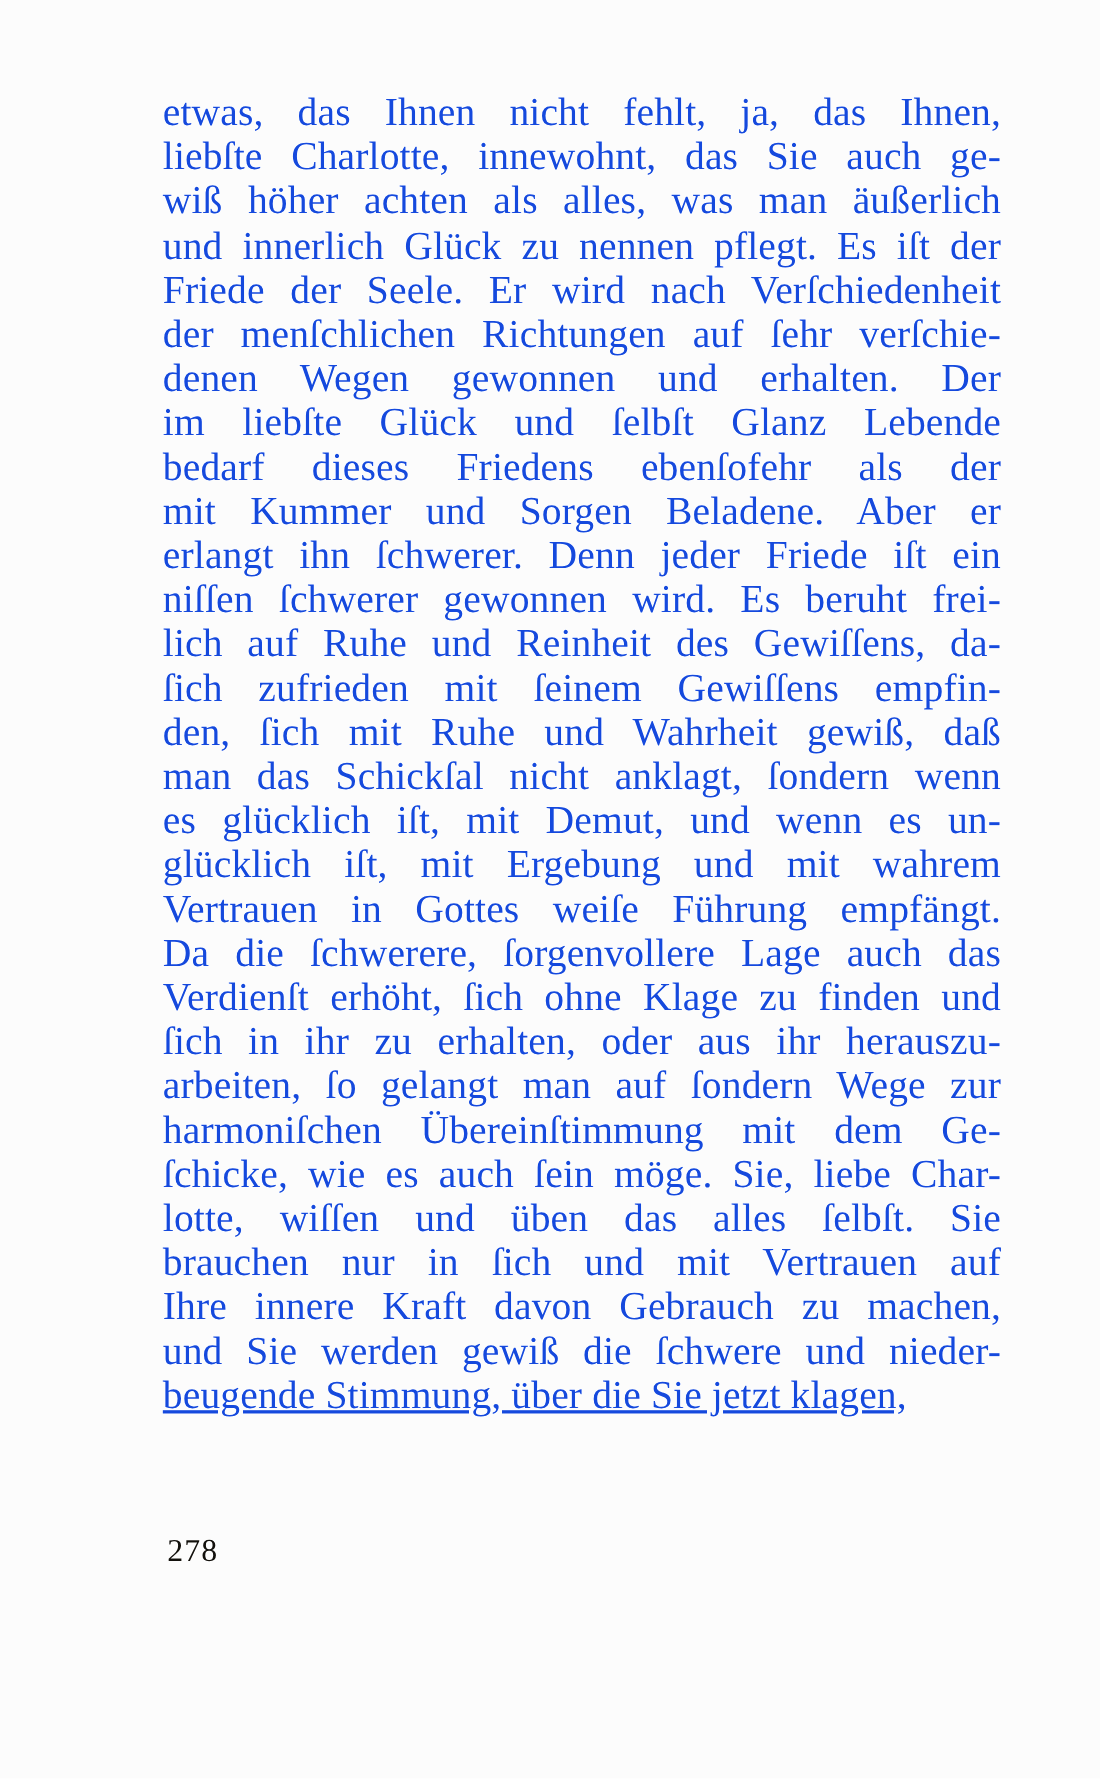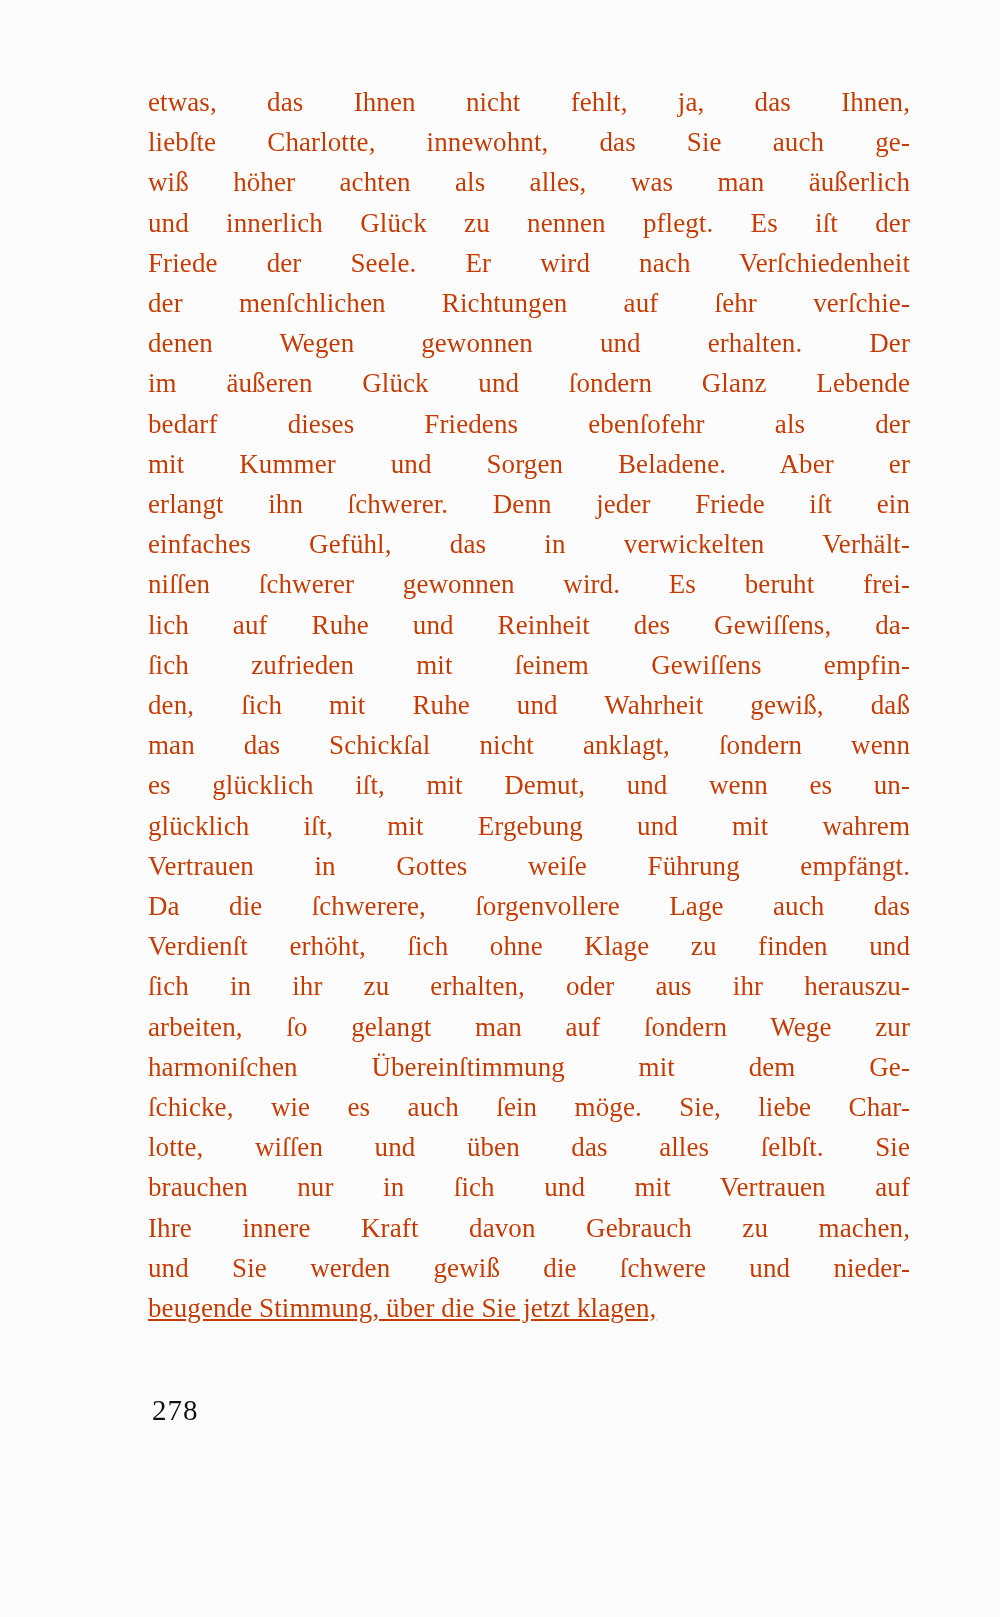--- a/index.html
+++ b/index.html
@@ -18,23 +18,23 @@
     width: 1000px;
     height: 1617px;
     background: #fdfdfc;
   }
   .text-block {
     position: absolute;
     left: 148px;
     top: 82px;
     width: 762px;
     font-family: "Liberation Serif", serif;
-    font-size: 27px;
+    font-size: 36px;
     line-height: 40.2px;
-    color: #c2410c;
+    color: #1d4ed8;
     text-align: justify;
     text-justify: inter-word;
     letter-spacing: 0.1px;
     -webkit-font-smoothing: none;
   }
   .text-block .line {
     display: block;
     white-space: pre;
     text-align: justify;
   }
@@ -67,25 +67,24 @@
 <div class="page ink">
 
   <div class="text-block">
     <span class="line">etwas, das Ihnen nicht fehlt, ja, das Ihnen,</span>
     <span class="line">liebſte Charlotte, innewohnt, das Sie auch ge-</span>
     <span class="line">wiß höher achten als alles, was man äußerlich</span>
     <span class="line">und innerlich Glück zu nennen pflegt. Es iſt der</span>
     <span class="line">Friede der Seele. Er wird nach Verſchiedenheit</span>
     <span class="line">der menſchlichen Richtungen auf ſehr verſchie-</span>
     <span class="line">denen Wegen gewonnen und erhalten. Der</span>
-    <span class="line">im äußeren Glück und ſondern Glanz Lebende</span>
+    <span class="line">im liebſte Glück und ſelbſt Glanz Lebende</span>
     <span class="line">bedarf dieses Friedens ebenſofehr als der</span>
     <span class="line">mit Kummer und Sorgen Beladene. Aber er</span>
     <span class="line">erlangt ihn ſchwerer. Denn jeder Friede iſt ein</span>
-    <span class="line">einfaches Gefühl, das in verwickelten Verhält-</span>
     <span class="line">niſſen ſchwerer gewonnen wird. Es beruht frei-</span>
     <span class="line">lich auf Ruhe und Reinheit des Gewiſſens, da-</span>
     <span class="line">ſich zufrieden mit ſeinem Gewiſſens empfin-</span>
     <span class="line">den, ſich mit Ruhe und Wahrheit gewiß, daß</span>
     <span class="line">man das Schickſal nicht anklagt, ſondern wenn</span>
     <span class="line">es glücklich iſt, mit Demut, und wenn es un-</span>
     <span class="line">glücklich iſt, mit Ergebung und mit wahrem</span>
     <span class="line">Vertrauen in Gottes weiſe Führung empfängt.</span>
     <span class="line">Da die ſchwerere, ſorgenvollere Lage auch das</span>
     <span class="line">Verdienſt erhöht, ſich ohne Klage zu finden und</span>

